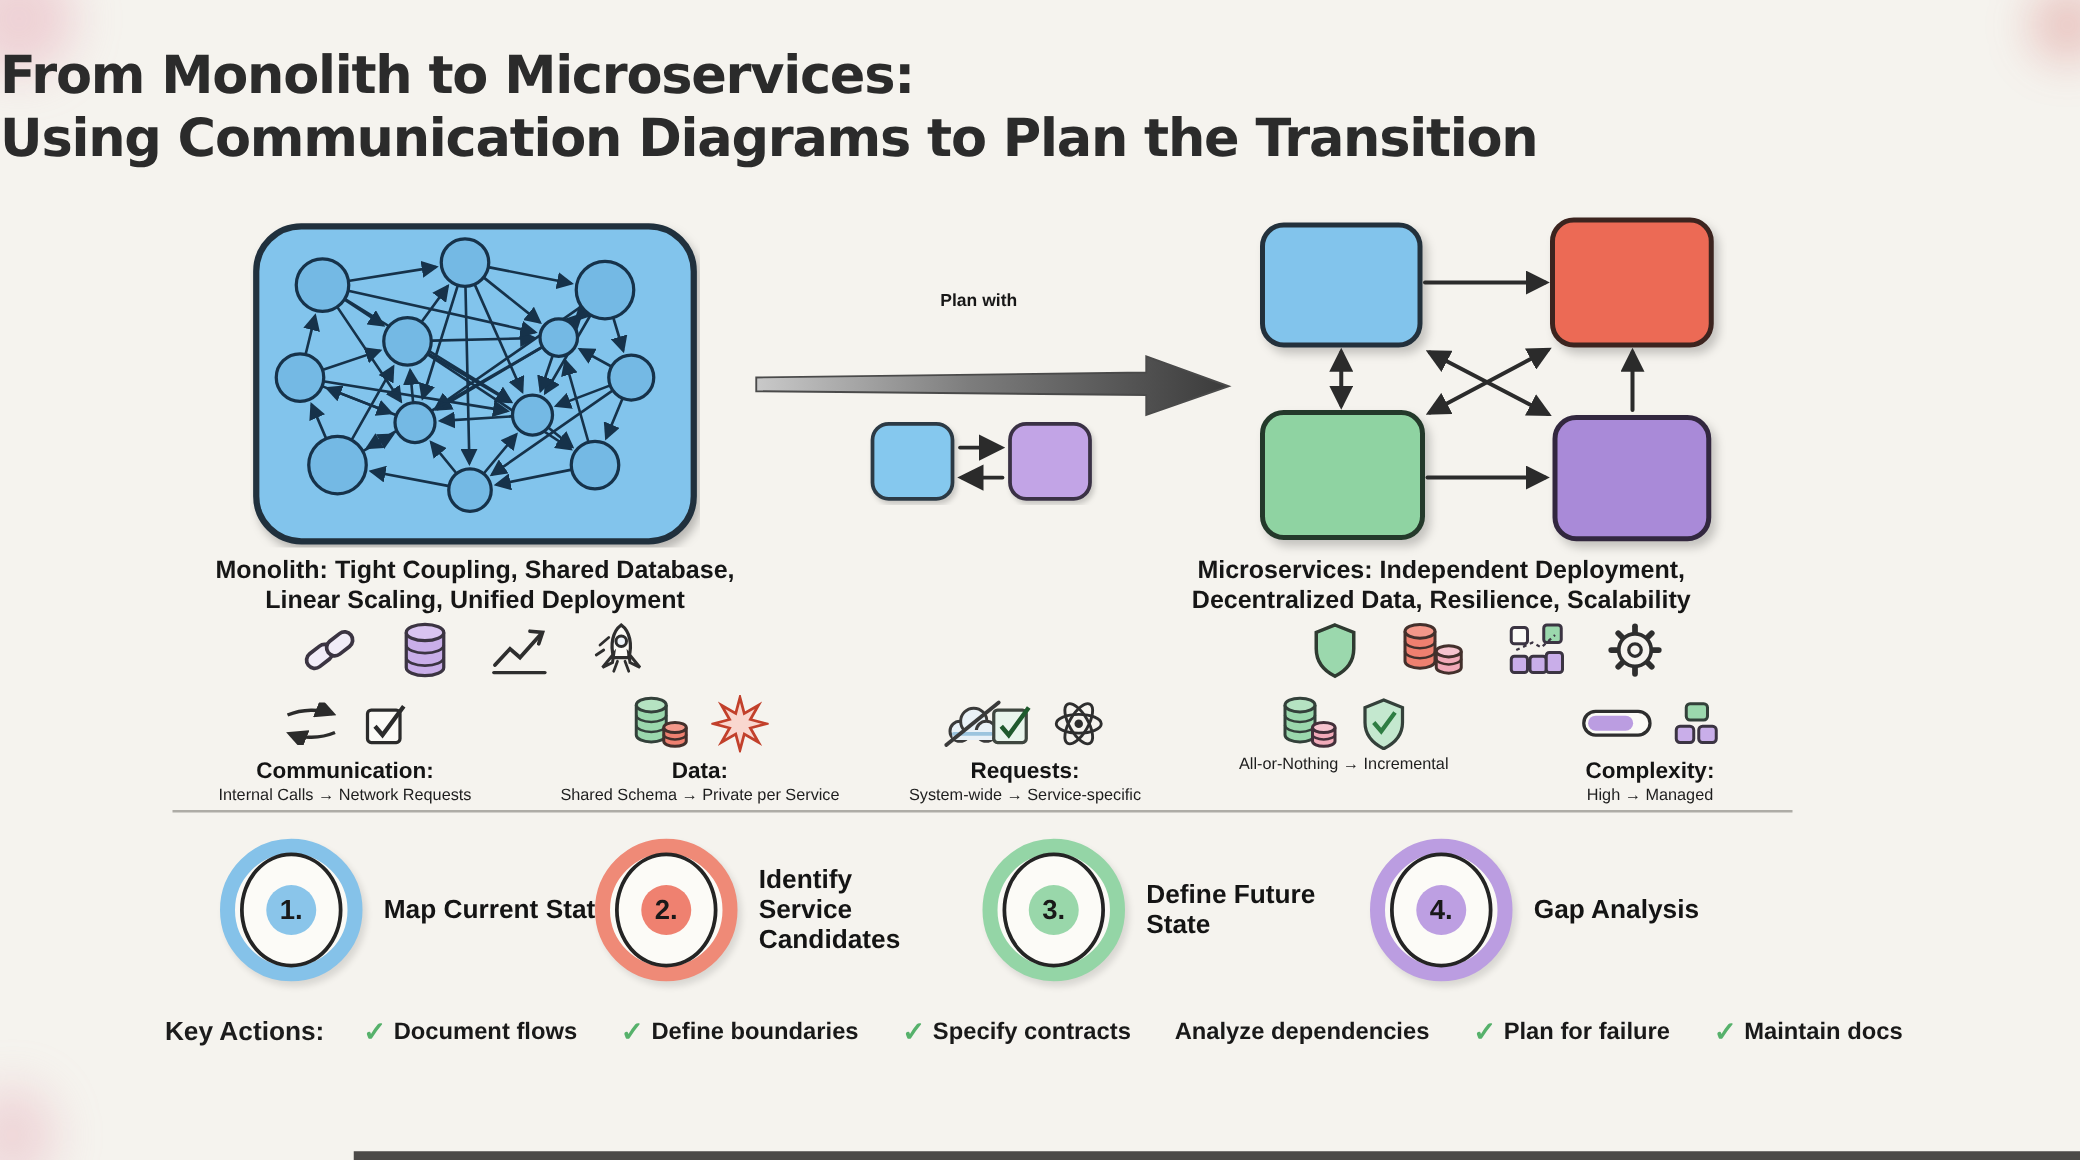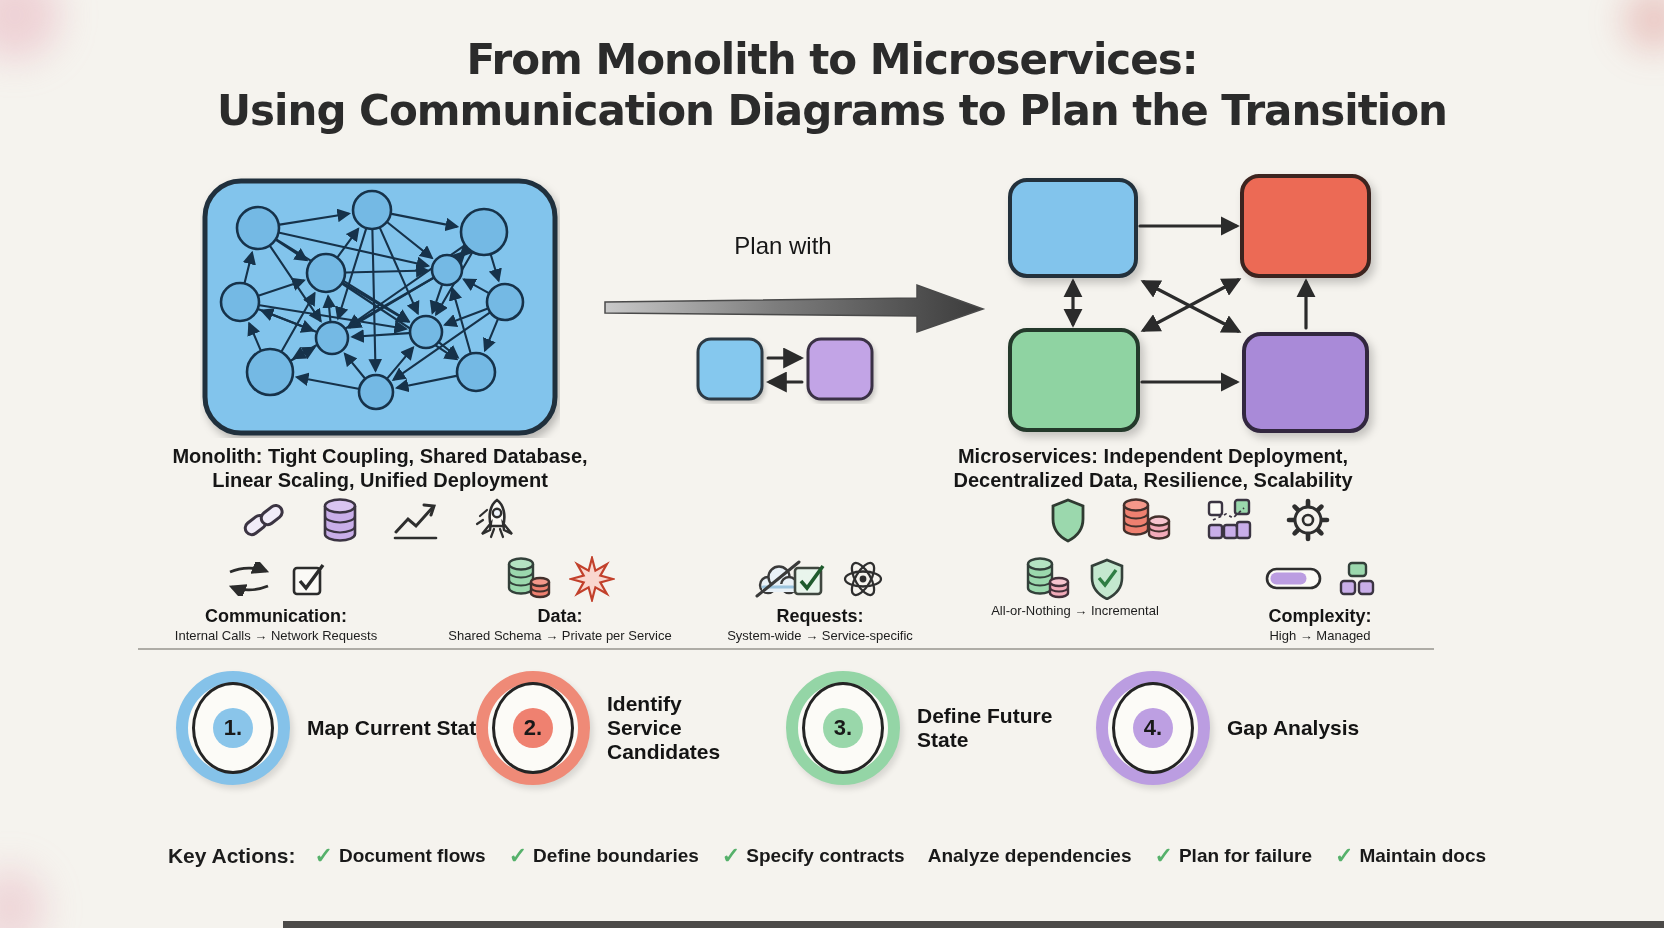--- a/index.html
+++ b/index.html
@@ -8,36 +8,36 @@
     position:relative; width:1664px; height:928px; margin:0 auto;
     background:#f5f3ee; overflow:hidden;
     font-family:"Liberation Sans", sans-serif; color:#1c1c1c;
   }
   .blob { position:absolute; border-radius:50%; filter:blur(18px); pointer-events:none; }
   .blob-tl { left:-30px; top:-30px; width:90px; height:90px; background:rgba(226,150,170,.35); }
   .blob-tr { right:-20px; top:-10px; width:60px; height:60px; background:rgba(200,60,60,.25); }
   .blob-bl { left:-25px; bottom:-20px; width:70px; height:80px; background:rgba(226,150,170,.30); }
   .bottom-bar { position:absolute; bottom:0; left:283px; right:0; height:7px; background:#2e2c2a; opacity:.85; }
 
-  .title { position:absolute; top:34px; left:0; right:0; text-align:center;
+  .title { position:absolute; top:34px; left:0; right:0; 
     font-family:"DejaVu Sans", sans-serif; font-weight:800; font-size:42px;
     line-height:1.22; color:#2b2b2b; letter-spacing:-1px; }
 
   .caption { position:absolute; text-align:center; font-size:20px; line-height:1.18;
     font-weight:600; color:#161616; }
   .caption b { font-weight:700; }
   .caption-monolith { left:150px; width:460px; top:445px; }
   .caption-micro   { left:928px; width:450px; top:445px; }
 
   .icon-row { position:absolute; display:flex; align-items:center; justify-content:center; gap:32px; }
   .icon-row-monolith { left:190px; width:380px; top:496px; }
   .icon-row-micro    { left:1010px; width:360px; top:496px; }
 
   .transition-label { position:absolute; left:613px; width:340px; top:232px; text-align:center;
-    font-size:24px; font-weight:400; line-height:1.2; color:#171717; }
+    font-size:14px; font-weight:700; line-height:1.2; color:#171717; }
   .big-arrow { position:absolute; left:603px; top:282px; }
   .mini-comm { position:absolute; left:690px; top:334px; }
 
   .mono-svg  { position:absolute; left:200px; top:176px; }
   .micro-svg { position:absolute; left:996px; top:170px; }
 
   .compare-col { position:absolute; width:300px; top:556px; text-align:center; }
   .compare-icons { display:flex; justify-content:center; align-items:center; gap:16px; height:46px; }
   .compare-title { margin-top:4px; font-size:18px; font-weight:800; color:#141414; }
   .compare-change { margin-top:1px; font-size:13px; font-weight:500; color:#1d1d1d; white-space:nowrap; }
@@ -53,22 +53,22 @@
     background:#fcfbf7; display:flex; align-items:center; justify-content:center; }
   .step-num { width:40px; height:40px; border-radius:50%; display:flex; align-items:center;
     justify-content:center; font-size:22px; font-weight:800; color:#191919; }
   .step-label { font-size:21px; font-weight:800; color:#141414; line-height:1.15; max-width:185px; }
   .ring-blue   { border:12px solid #85c2e9; } .num-blue   { background:#8ac5ea; }
   .ring-red    { border:12px solid #ef8a77; } .num-red    { background:#ef8170; }
   .ring-green  { border:12px solid #94d5a6; } .num-green  { background:#99d7aa; }
   .ring-purple { border:12px solid #bb9de1; } .num-purple { background:#bd9fe2; }
   .s1 { left:176px; } .s2 { left:476px; } .s3 { left:786px; } .s4 { left:1096px; }
 
-  .key-actions { position:absolute; left:0; right:0; top:844px; display:flex;
-    justify-content:center; align-items:center; gap:13px; font-size:19px; }
+  .key-actions { position:absolute; left:0; right:0; top:814px; display:flex;
+    justify-content:center; align-items:center; gap:25px; font-size:19px; }
   .key-actions .ka-label { font-weight:800; font-size:21px; margin-right:6px; }
   .ka-item { display:flex; align-items:center; gap:6px; font-weight:600; color:#191919; margin-right:10px; }
   .ka-check { color:#56b16b; font-weight:800; font-size:22px; line-height:1; }
 
   svg line, svg path.stroke { stroke-linecap:round; }
 </style>
 </head>
 <body>
 <div id="canvas">
 

